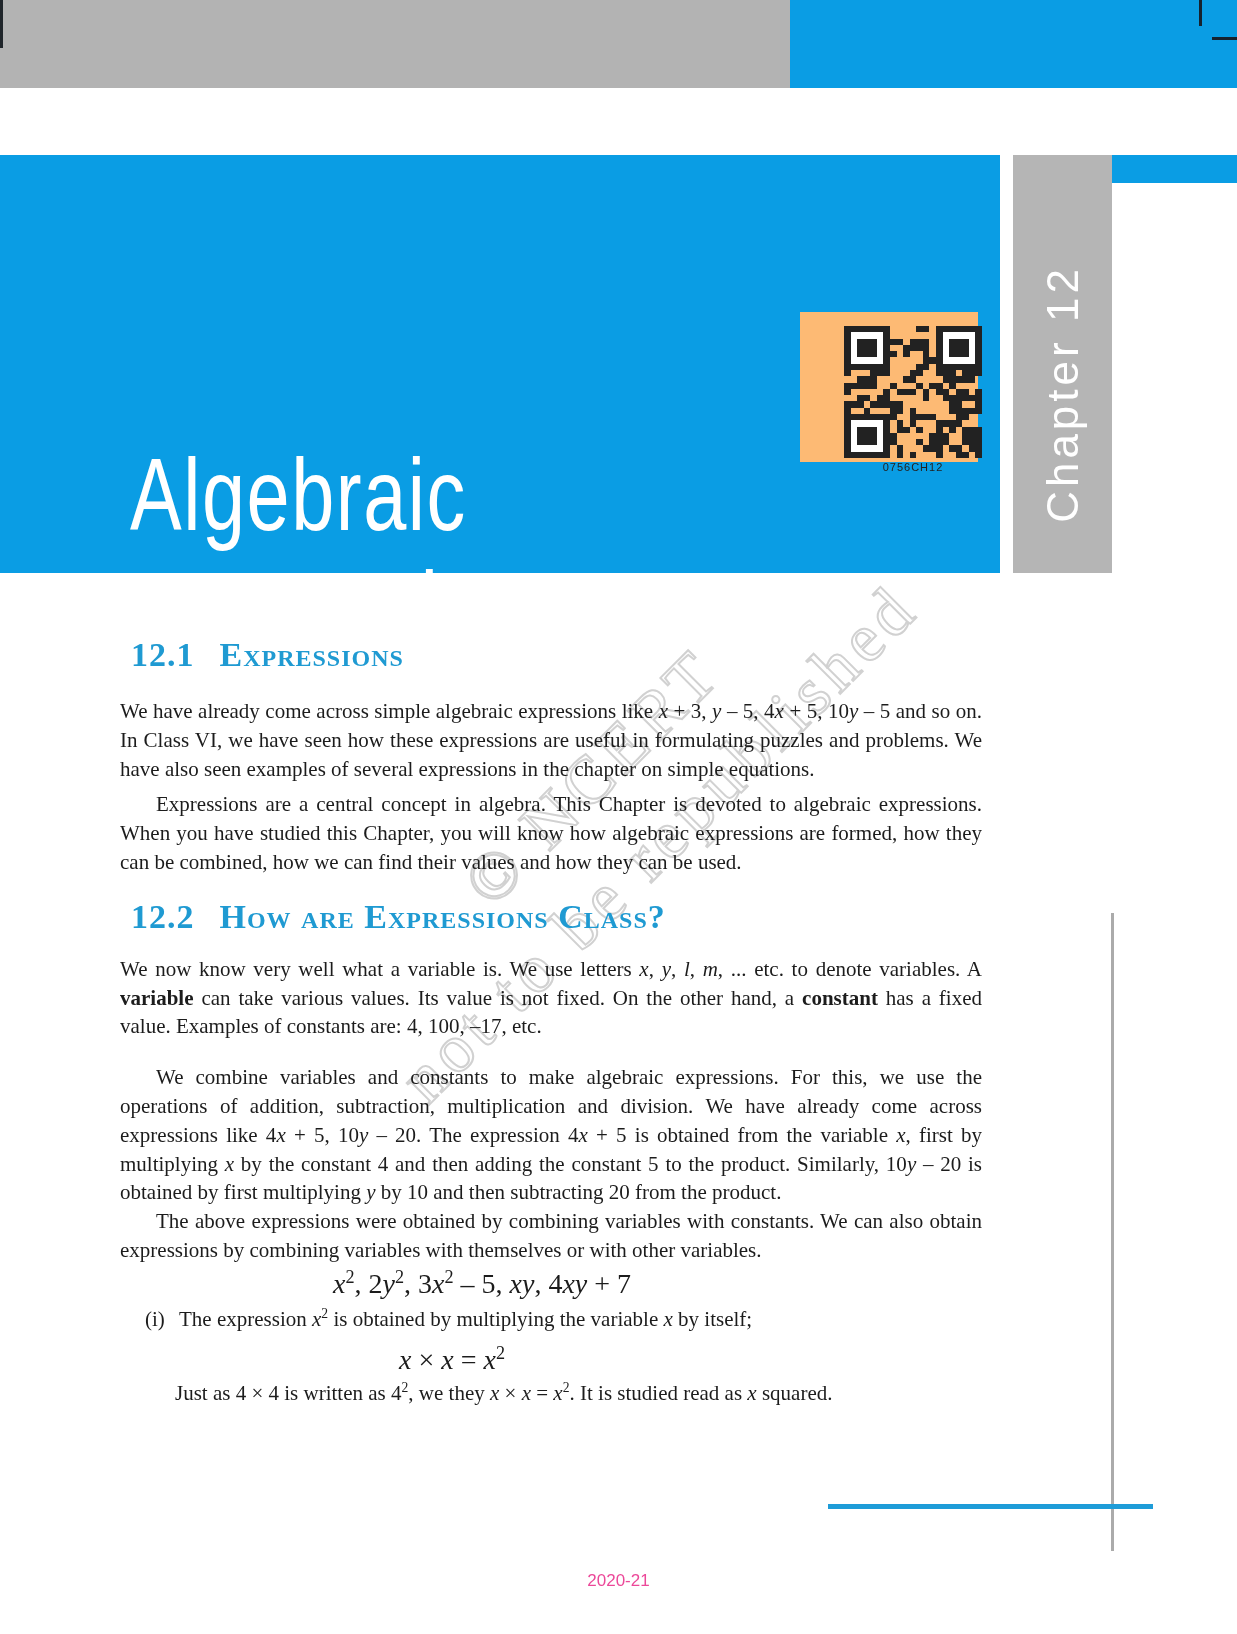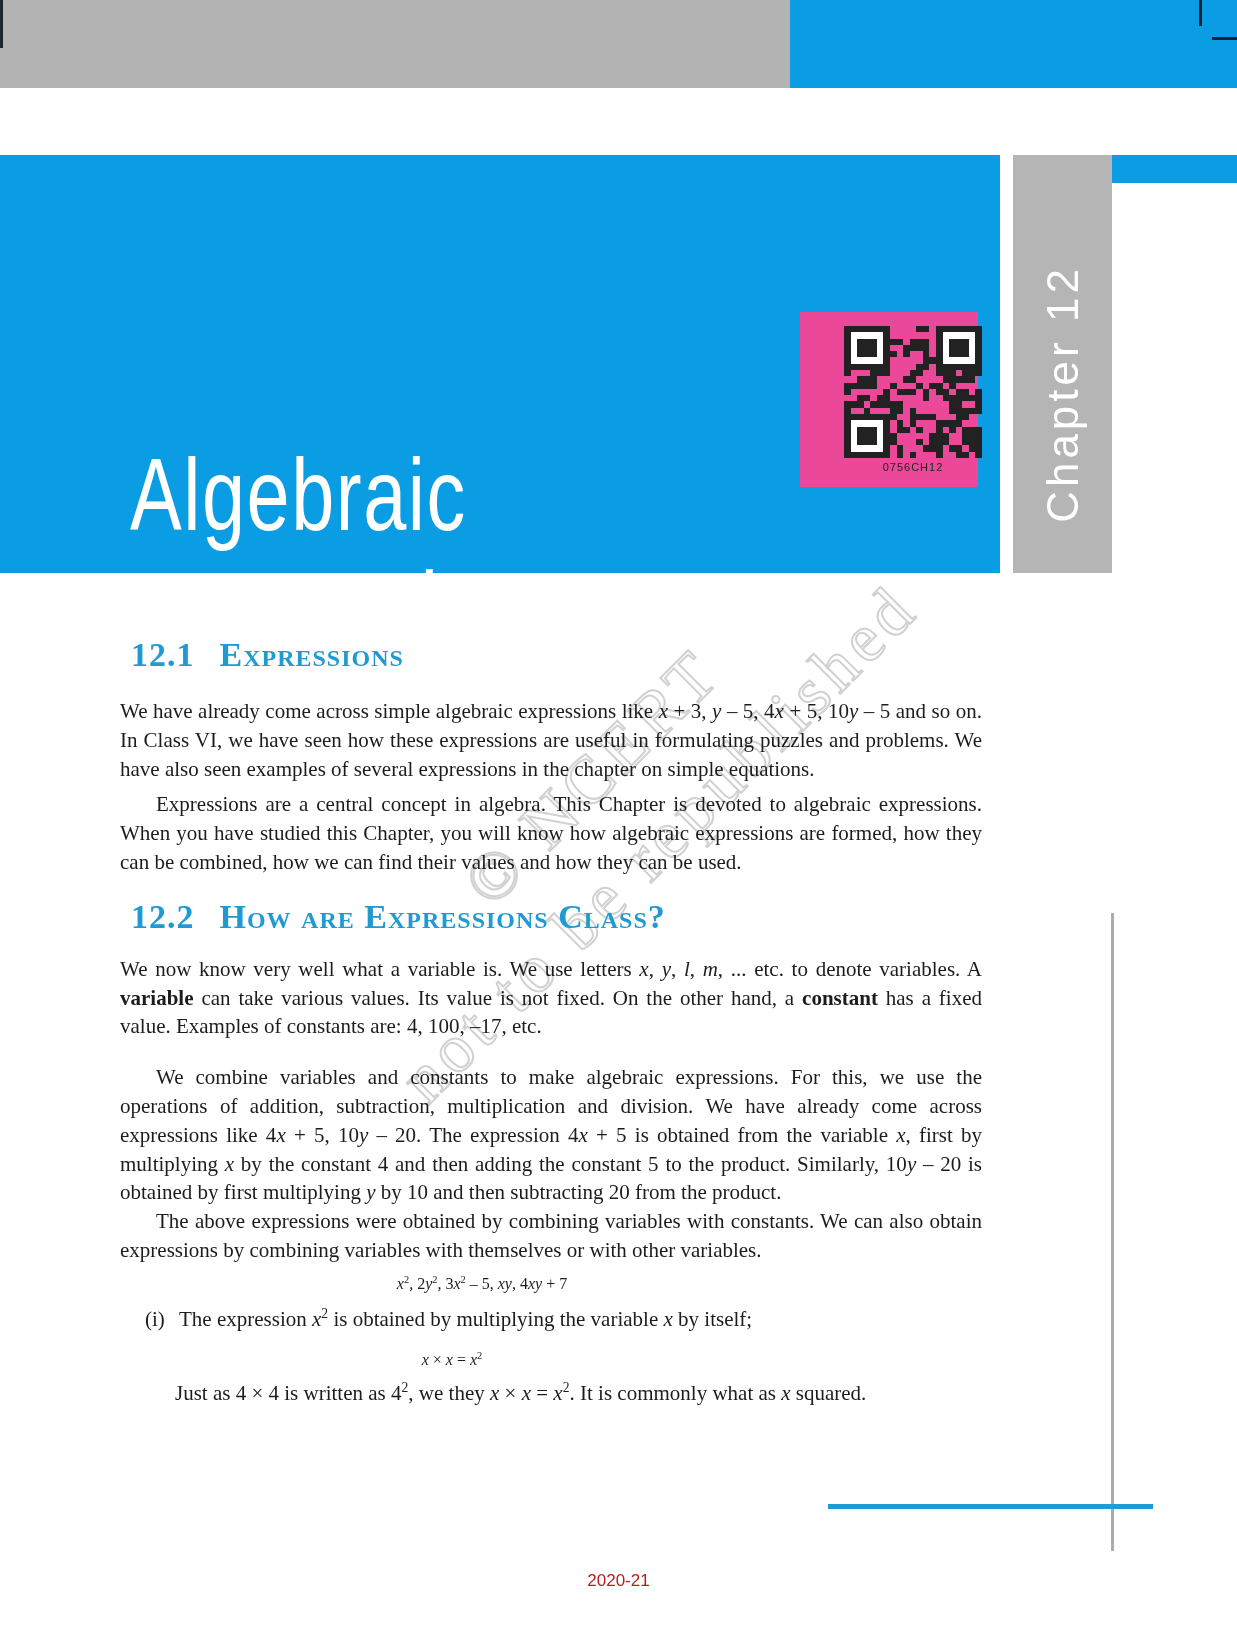--- a/index.html
+++ b/index.html
@@ -26,21 +26,21 @@
   .crop-tr-h{position:absolute;left:1212px;top:37px;width:25px;height:3px;background:var(--mark-dark);}
   
   .banner{position:absolute;left:0;top:155px;width:1000px;height:418px;background:var(--banner-blue);}
   .banner-title{
     position:absolute;left:130px;top:284px;
     font-family:"DejaVu Sans ExtraLight","Liberation Sans",sans-serif;
     font-weight:200;color:#ffffff;font-size:102px;line-height:113px;
     transform:scaleX(0.76);transform-origin:left top;white-space:nowrap;
     letter-spacing:2px;
   }
-  .qr-box{position:absolute;left:800px;top:312px;width:178px;height:175px;background:#ec4899;
+  .qr-box{position:absolute;left:800px;top:312px;width:178px;height:150px;background:#fdba74;
     display:flex;flex-direction:column;align-items:center;justify-content:flex-start;padding-top:14px;padding-left:48px;}
   .qr-box svg{display:block;}
   .qr-label{font-family:"Liberation Sans",sans-serif;font-size:11px;color:#222;margin-top:3px;letter-spacing:1px;}
   .strip-blue{position:absolute;left:1112px;top:155px;width:125px;height:28px;background:var(--banner-blue);}
   .chapter-tab{position:absolute;left:1013px;top:155px;width:99px;height:418px;background:var(--tab-gray);}
   .chapter-tab-label{
     position:absolute;left:50%;top:50%;
     transform:translate(-50%,-50%) translateY(30px) rotate(-90deg);
     font-family:"DejaVu Sans ExtraLight","Liberation Sans",sans-serif;font-weight:200;
     color:#ffffff;font-size:44px;letter-spacing:4px;white-space:nowrap;
@@ -65,35 +65,35 @@
     color:var(--heading-blue);font-size:34px;line-height:40px;white-space:nowrap;
   }
   .sec-heading .num{margin-left:11px;letter-spacing:1px;}
   .sec-heading .ttl{margin-left:25px;font-variant:small-caps;letter-spacing:1px;}
   .para{font-size:21px;line-height:28.8px;text-align:justify;}
   .para.ind{text-indent:36px;}
   .para.noj{text-align:left;}
   .it{font-style:italic;}
   .bd{font-weight:bold;}
   sup{font-size:0.65em;line-height:0;}
-  .formula{font-size:16px;line-height:28.8px;text-align:center;}
+  .formula{font-size:28px;line-height:28.8px;text-align:center;}
   .f1{width:724px;}
   .f2{width:664px;}
   .list-item{display:flex;font-size:21px;line-height:28.8px;}
   .list-item .marker{width:34px;margin-left:25px;flex:none;}
   .list-item .li-body{flex:1;text-align:left;}
   .mt16{margin-top:22px;}.mt7{margin-top:7px;}.mt20{margin-top:20px;}
   .mt18{margin-top:18px;}.mt10{}.mt5{margin-top:5px;}
   .mt6{margin-top:6px;}.mt13{margin-top:13px;}.mt4{margin-top:4px;}
   
   .margin-rule{position:absolute;left:1111px;top:913px;width:3px;height:638px;background:#ababab;}
   .accent-underline{position:absolute;left:828px;top:1504px;width:325px;height:5px;background:var(--underline-blue);z-index:3;}
   .footer{
     position:absolute;left:0;top:1571px;width:1237px;text-align:center;
-    font-family:"Liberation Sans","DejaVu Sans",sans-serif;font-size:17px;color:#b91c1c;
+    font-family:"Liberation Sans","DejaVu Sans",sans-serif;font-size:17px;color:#ec4899;
   }
 </style>
 </head>
 <body>
 
 <div class="top-gray"></div>
 <div class="top-blue"></div>
 <div class="crop-left"></div>
 <div class="crop-tr-v"></div>
 <div class="crop-tr-h"></div>
@@ -285,18 +285,18 @@
   </div>
   <div class="para mt18"><span>We now know very well what a variable is. We use letters </span><span class="it">x</span><span>, </span><span class="it">y</span><span>, </span><span class="it">l</span><span>, </span><span class="it">m</span><span>, ... etc. to denote variables. A </span><span class="bd">variable</span><span> can take various values. Its value is not fixed. On the other hand, a </span><span class="bd">constant</span><span> has a fixed value. Examples of constants are: 4, 100, –17, etc.</span></div>
   <div class="para ind mt16"><span>We combine variables and constants to make algebraic expressions. For this, we use the operations of addition, subtraction, multiplication and division. We have already come across expressions like 4</span><span class="it">x</span><span> + 5, 10</span><span class="it">y</span><span> – 20. The expression 4</span><span class="it">x</span><span> + 5 is obtained from the variable </span><span class="it">x</span><span>, first by multiplying </span><span class="it">x</span><span> by the constant 4 and then adding the constant 5 to the product. Similarly, 10</span><span class="it">y</span><span> – 20 is obtained by first multiplying </span><span class="it">y</span><span> by 10 and then subtracting 20 from the product.</span></div>
   <div class="para ind mt10"><span>The above expressions were obtained by combining variables with constants. We can also obtain expressions by combining variables with themselves or with other variables.</span></div>
   <div class="formula f1 mt5"><span class="it">x</span><sup>2</sup><span>, 2</span><span class="it">y</span><sup>2</sup><span>, 3</span><span class="it">x</span><sup>2</sup><span> – 5, </span><span class="it">xy</span><span>, 4</span><span class="it">xy</span><span> + 7</span></div>
   <div class="list-item mt6">
     <span class="marker">(i)</span>
     <span class="li-body"><span>The expression </span><span class="it">x</span><sup>2</sup><span> is obtained by multiplying the variable </span><span class="it">x</span><span> by itself;</span></span>
   </div>
   <div class="formula f2 mt13"><span class="it">x</span><span> × </span><span class="it">x</span><span> = </span><span class="it">x</span><sup>2</sup></div>
-  <div class="para noj mt4" style="text-indent:55px;"><span>Just as 4 × 4 is written as 4</span><sup>2</sup><span>, we they </span><span class="it">x</span><span> × </span><span class="it">x</span><span> = </span><span class="it">x</span><sup>2</sup><span>. It is commonly what as </span><span class="it">x</span><span> squared.</span></div>
+  <div class="para noj mt4" style="text-indent:55px;"><span>Just as 4 × 4 is written as 4</span><sup>2</sup><span>, we they </span><span class="it">x</span><span> × </span><span class="it">x</span><span> = </span><span class="it">x</span><sup>2</sup><span>. It is studied read as </span><span class="it">x</span><span> squared.</span></div>
 </div>
 
 <div class="margin-rule"></div>
 <div class="accent-underline"></div>
 <div class="footer">2020-21</div>
 
 </body></html>

